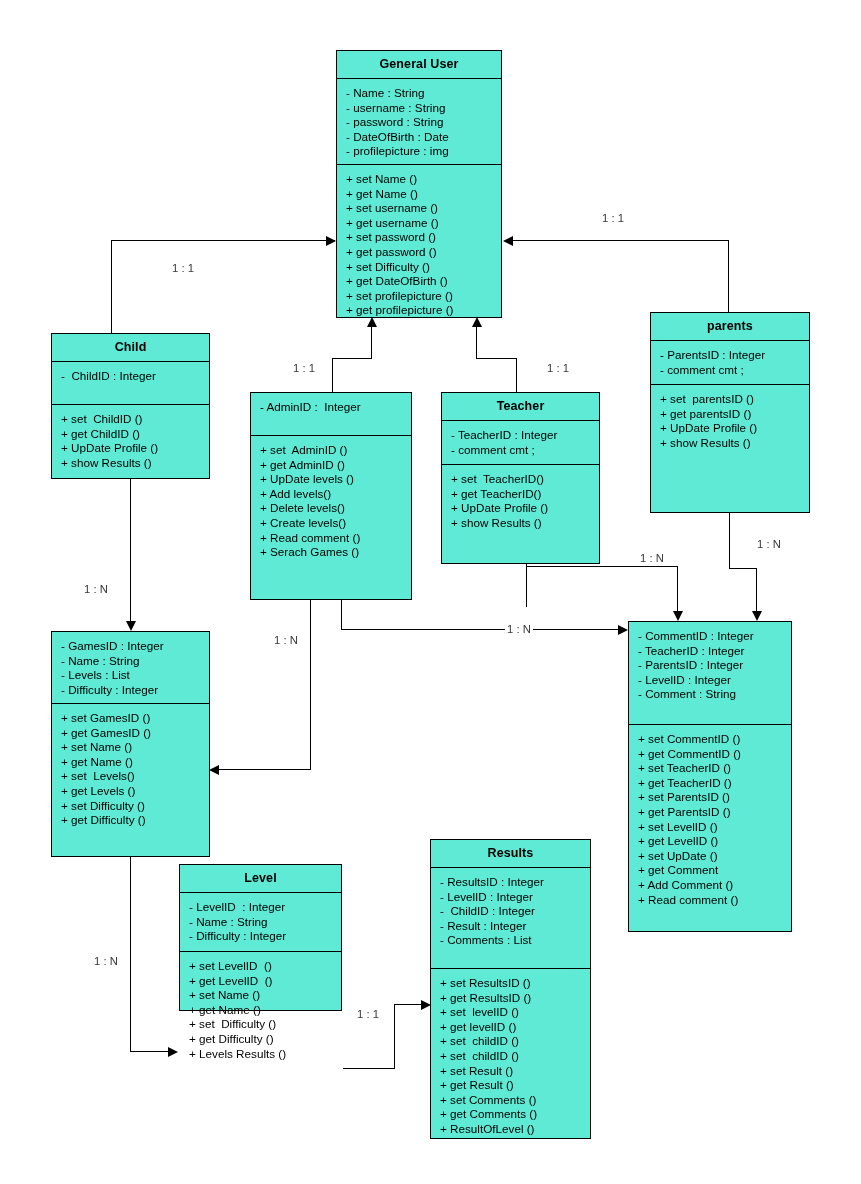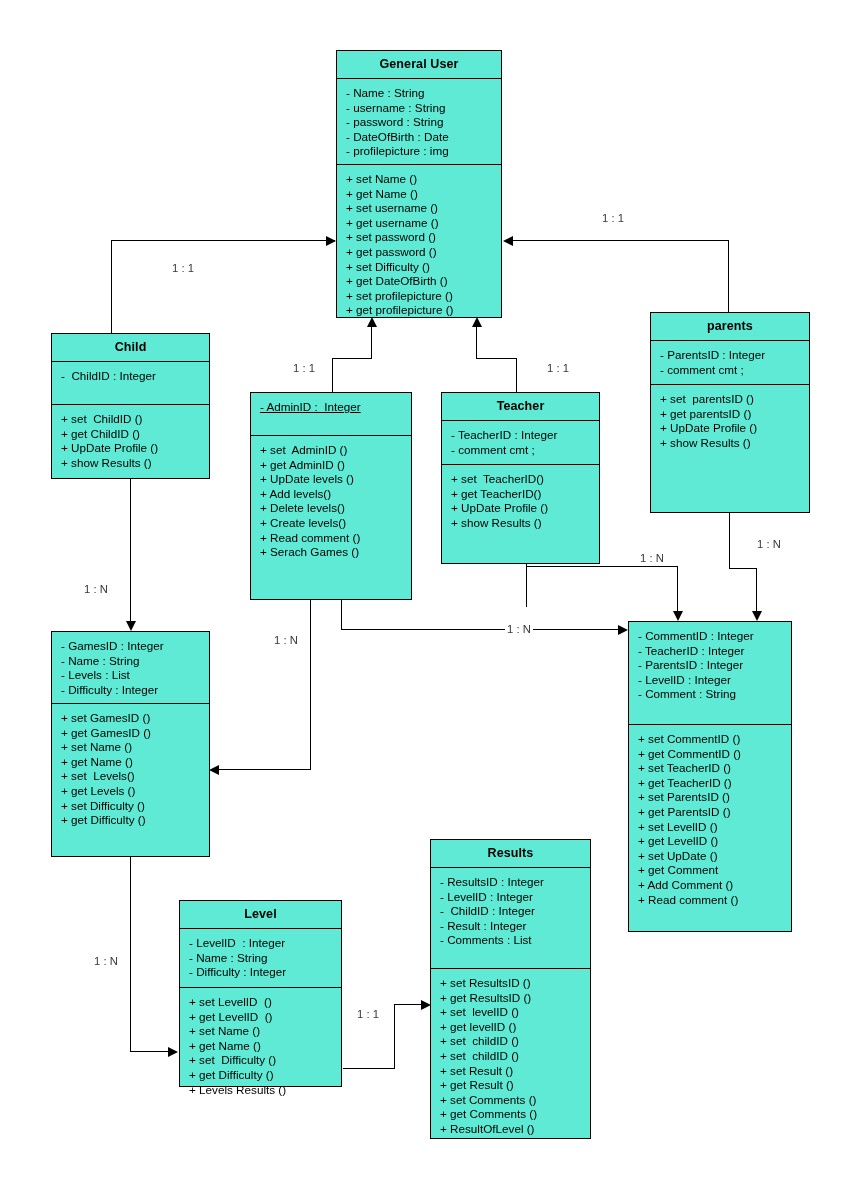--- a/index.html
+++ b/index.html
@@ -182,21 +182,21 @@
     </div>
     <div class="uml-section">
       <div class="uml-row">+ set  ChildID ()</div>
       <div class="uml-row">+ get ChildID ()</div>
       <div class="uml-row">+ UpDate Profile ()</div>
       <div class="uml-row">+ show Results ()</div>
     </div>
   </div>
 
   <div class="uml-class" style="left:250px; top:392px; width:162px; height:208px;">
-    <div class="uml-section uml-attrs" style="height:43px;text-decoration:underline;">
+    <div class="uml-section uml-attrs" style="height:43px;">
       <div class="uml-row">- AdminID :  Integer</div>
     </div>
     <div class="uml-section">
       <div class="uml-row">+ set  AdminID ()</div>
       <div class="uml-row">+ get AdminID ()</div>
       <div class="uml-row">+ UpDate levels ()</div>
       <div class="uml-row">+ Add levels()</div>
       <div class="uml-row">+ Delete levels()</div>
       <div class="uml-row">+ Create levels()</div>
       <div class="uml-row">+ Read comment ()</div>
@@ -268,21 +268,21 @@
       <div class="uml-row">+ get ParentsID ()</div>
       <div class="uml-row">+ set LevelID ()</div>
       <div class="uml-row">+ get LevelID ()</div>
       <div class="uml-row">+ set UpDate ()</div>
       <div class="uml-row">+ get Comment</div>
       <div class="uml-row">+ Add Comment ()</div>
       <div class="uml-row">+ Read comment ()</div>
     </div>
   </div>
 
-  <div class="uml-class" style="left:179px; top:900px; width:163px; height:187px;">
+  <div class="uml-class" style="left:179px; top:864px; width:163px; height:147px;">
     <div class="uml-title">Level</div>
     <div class="uml-section uml-attrs" style="height:59px;">
       <div class="uml-row">- LevelID  : Integer</div>
       <div class="uml-row">- Name : String</div>
       <div class="uml-row">- Difficulty : Integer</div>
     </div>
     <div class="uml-section">
       <div class="uml-row">+ set LevelID  ()</div>
       <div class="uml-row">+ get LevelID  ()</div>
       <div class="uml-row">+ set Name ()</div>

